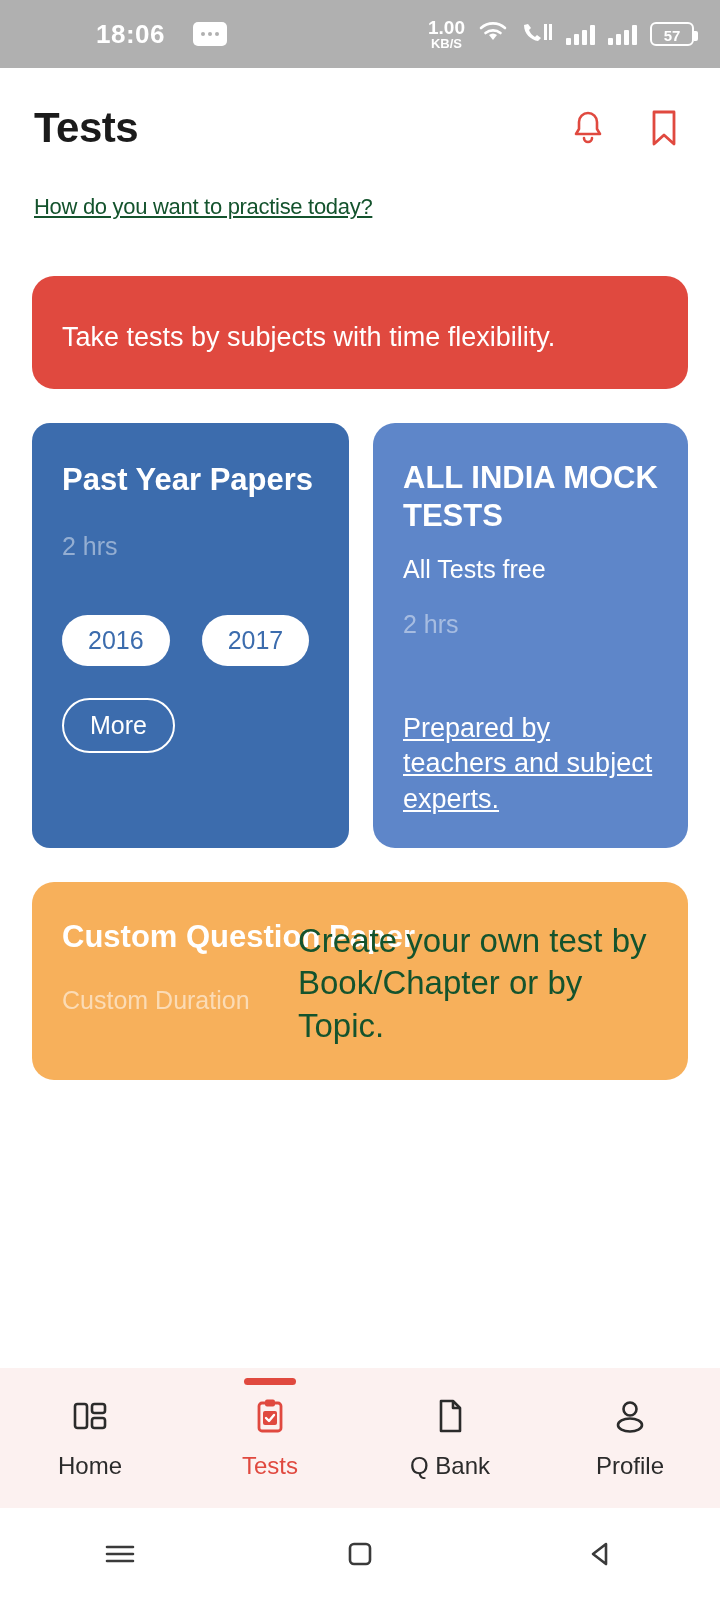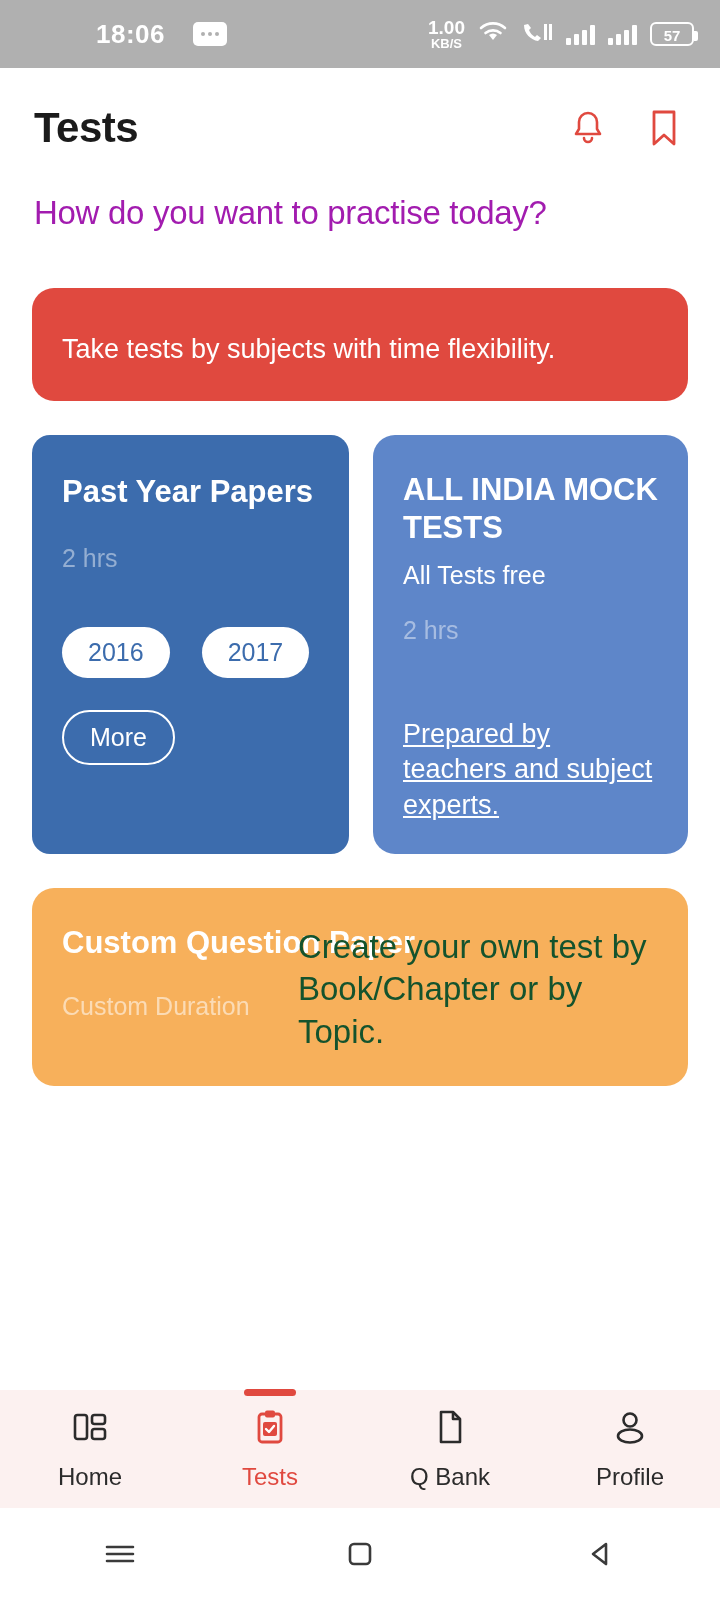--- a/index.html
+++ b/index.html
@@ -41,21 +41,21 @@
   
   .header {
     display: flex; align-items: center; padding: 36px 34px 0 34px;
   }
   .title { font-size: 42px; font-weight: 700; color: #1b1b1b; letter-spacing: -0.5px;}
   .header-icons { margin-left: auto; display: flex; align-items: center; gap: 32px; }
   .icon-btn { width: 44px; height: 44px; display: flex; align-items: center; justify-content: center; }
 
   .subtitle {
     padding: 42px 34px 0 34px;
-    font-size: 33px; color: #a21caf; font-weight: 400; letter-spacing: -0.3px;
+    font-size: 22px; color: #14532d; font-weight: 400; letter-spacing: -0.3px; text-decoration: underline;
   }
 
   
   .cards { padding: 56px 32px 0 32px; }
   .card { border-radius: 22px; position: relative; overflow: hidden; }
 
   .card-red {
     background: #e0493f; padding: 40px 34px 34px 30px; display: flex; gap: 0;
   }
   .c-red-left { width: 240px; flex: 0 0 240px; }
@@ -75,37 +75,37 @@
   .bd-title { color:#fff; font-size: 31px; font-weight: 700; line-height: 1.25; }
   .bd-dur { color: rgba(255,255,255,0.45); font-size: 25px; margin-top: 32px; }
   .chips { margin-top: 54px; display: flex; flex-wrap: wrap; gap: 32px; }
   .chip {
     background: #ffffff; color: #3c6cad; font-size: 25px; border-radius: 30px;
     padding: 11px 26px; min-width: 100px; text-align: center;
   }
   .chip.outline { background: transparent; color: #ffffff; border: 2px solid #ffffff; }
 
   .bl-title { color:#fff; font-size: 31px; font-weight: 700; line-height: 1.22; text-transform: uppercase;}
-  .bl-free { color:#ffffff; font-size: 25px; margin-top: 14px; }
+  .bl-free { color:#ffffff; font-size: 25px; margin-top: 20px; }
   .bl-dur { color: rgba(255,255,255,0.45); font-size: 25px; margin-top: 26px; }
   .bl-note { color:#ffffff; font-size: 27px; line-height: 1.32; margin-top: 72px; text-decoration: underline; }
 
   .card-orange {
     margin-top: 34px; background: #f7b05b; border-radius: 22px;
     padding: 36px 30px 32px 30px; display: flex;
   }
   .c-or-left { width: 236px; flex: 0 0 236px; }
   .c-or-title { color:#fff; font-size: 31px; font-weight: 700; line-height: 1.25; white-space: nowrap;}
   .c-or-dur { color: rgba(255,255,255,0.55); font-size: 25px; margin-top: 30px; }
   .c-or-desc { color:#14532d; font-size: 33px; line-height: 1.3; padding-top: 2px; }
 
   
   .spacer { flex: 1 1 auto; }
   .bottomnav {
-    background: #fcf1f0; height: 118px; display: flex; align-items: center;
+    background: #fcf1f0; height: 140px; display: flex; align-items: center;
     position: relative;
   }
   .nav-item { flex: 1 1 0; display:flex; flex-direction: column; align-items: center; gap: 12px; position: relative;}
   .nav-label { font-size: 24px; color: #2b2b2b; }
   .nav-item.active .nav-label { color: #e0493f; }
   .nav-ind {
     position: absolute; top: -18px; width: 52px; height: 7px; border-radius: 4px; background: #e0493f;
   }
   .navbar-sys {
     height: 92px; background: #ffffff; display: flex; align-items: center; justify-content: space-around;

